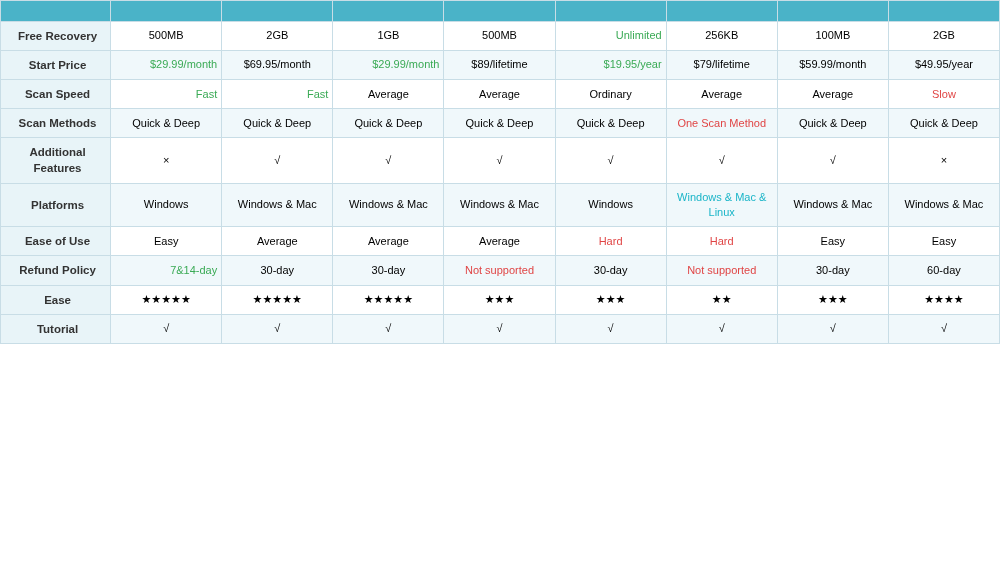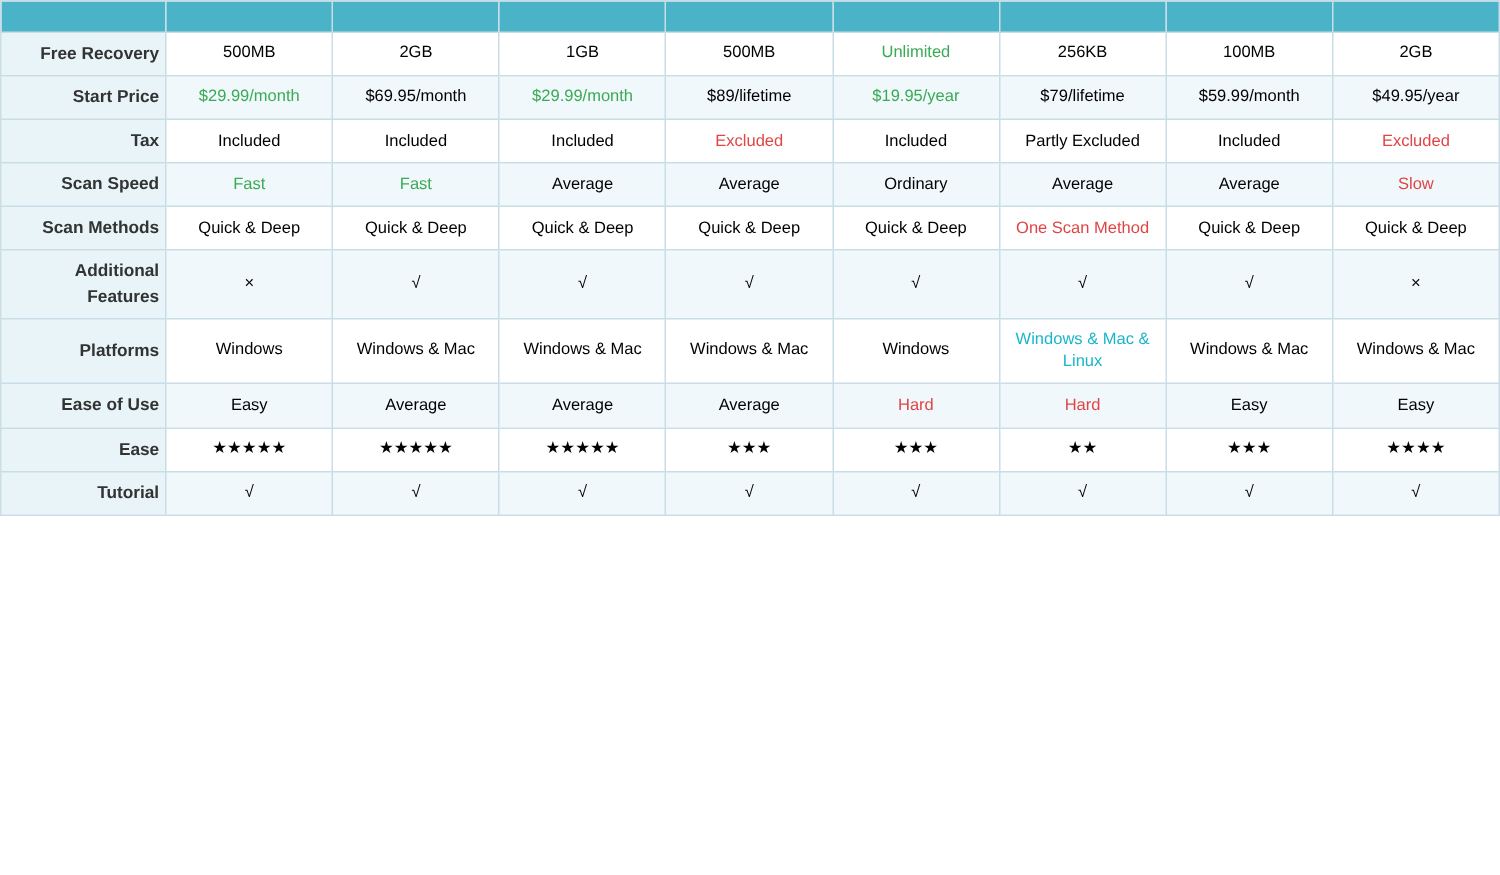--- a/index.html
+++ b/index.html
@@ -33,36 +33,36 @@
       padding: 10px 4px;
     }
     
     thead tr th:first-child {
       background-color: #4ab3c8;
     }
     
     
     td:first-child {
       font-weight: bold;
-      text-align: right;
+      text-align: center;
       padding-left: 8px;
       background-color: #e8f4f8;
       color: #333;
       font-size: 11.5px;
     }
     
     
     tbody tr:nth-child(odd) td:not(:first-child) {
       background-color: #ffffff;
     }
     tbody tr:nth-child(even) td:not(:first-child) {
       background-color: #f0f8fb;
     }
     
-    .green { color: #3aaa55; }
+    .green { color: #3aaa55; text-align: right; }
     .red { color: #e04545; }
     .teal { color: #1ab5c8; }
     
     
     col:first-child { width: 110px; }
     col:nth-child(n+2) { width: 111px; }
   </style>
 </head>
 <body>
 
@@ -109,31 +109,20 @@
           <td class="green">$29.99/month</td>
           <td>$69.95/month</td>
           <td class="green">$29.99/month</td>
           <td>$89/lifetime</td>
           <td class="green">$19.95/year</td>
           <td>$79/lifetime</td>
           <td>$59.99/month</td>
           <td>$49.95/year</td>
         </tr>
         <tr>
-          <td>Tax</td>
-          <td>Included</td>
-          <td>Included</td>
-          <td>Included</td>
-          <td class="red">Excluded</td>
-          <td>Included</td>
-          <td>Partly Excluded</td>
-          <td>Included</td>
-          <td class="red">Excluded</td>
-        </tr>
-        <tr>
           <td>Scan Speed</td>
           <td class="green">Fast</td>
           <td class="green">Fast</td>
           <td>Average</td>
           <td>Average</td>
           <td>Ordinary</td>
           <td>Average</td>
           <td>Average</td>
           <td class="red">Slow</td>
         </tr>
@@ -173,20 +162,31 @@
         <tr>
           <td>Ease of Use</td>
           <td>Easy</td>
           <td>Average</td>
           <td>Average</td>
           <td>Average</td>
           <td class="red">Hard</td>
           <td class="red">Hard</td>
           <td>Easy</td>
           <td>Easy</td>
+        </tr>
+        <tr>
+          <td>Refund Policy</td>
+          <td class="green">7&amp;14-day</td>
+          <td>30-day</td>
+          <td>30-day</td>
+          <td class="red">Not supported</td>
+          <td>30-day</td>
+          <td class="red">Not supported</td>
+          <td>30-day</td>
+          <td>60-day</td>
         </tr>
         <tr>
           <td>Ease</td>
           <td>★★★★★</td>
           <td>★★★★★</td>
           <td>★★★★★</td>
           <td>★★★</td>
           <td>★★★</td>
           <td>★★</td>
           <td>★★★</td>

